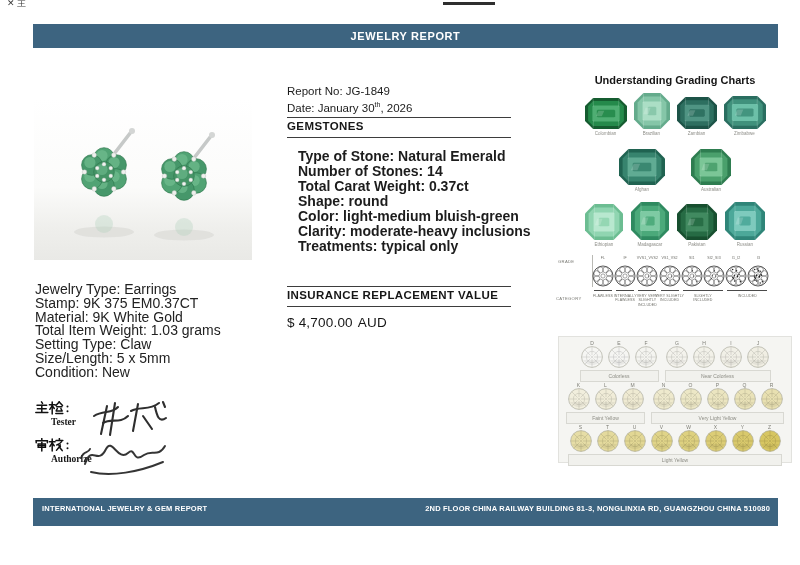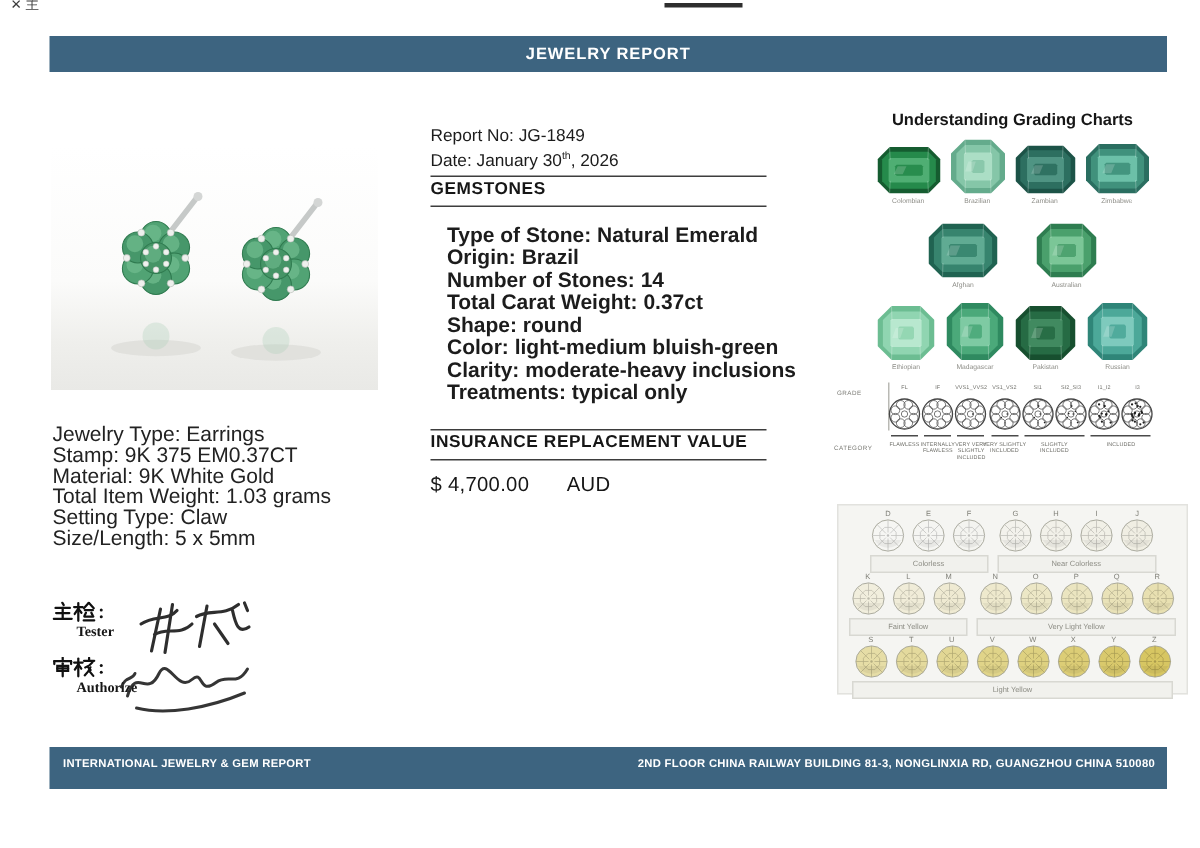--- a/index.html
+++ b/index.html
@@ -22,21 +22,21 @@
   #jewelry-details{position:absolute;left:35px;top:283px;font-size:14px;line-height:13.8px;color:#222;}
   .tline{white-space:nowrap;}
   #signoff{position:absolute;left:35px;top:398px;width:220px;height:85px;}
   .cjk{position:absolute;left:0;}
   .sig-en{position:absolute;left:16px;font-family:Liberation Serif, serif;font-size:9.5px;font-weight:bold;color:#161616;}
   .rule{position:absolute;left:287px;width:224px;height:1px;background:#3d3d3d;}
   .midtext{position:absolute;left:287px;font-size:11.5px;color:#1c1c1c;margin-top:12px;}
   .sechead{position:absolute;left:287px;font-size:11.5px;font-weight:600;letter-spacing:.4px;color:#161616;}
   #gem-details{position:absolute;left:298px;top:149px;font-size:14px;line-height:15px;color:#1c1c1c;font-weight:bold;}
   #value-line{position:absolute;left:287px;top:315px;font-size:13.5px;color:#161616;letter-spacing:.2px;}
-  #value-line .cur{margin-left:25px;}
+  #value-line .cur{margin-left:5px;}
   sup{font-size:7px;}
   
   #grading-title{position:absolute;left:558px;top:74px;width:234px;text-align:center;font-size:11px;font-weight:bold;color:#161616;}
   .em-row{position:absolute;left:558px;width:234px;display:flex;justify-content:center;align-items:flex-end;}
   #em-row-0{top:93px;gap:7px;}
   #em-row-1{top:149px;gap:26px;}
   #em-row-2{top:202px;gap:8px;}
   .em-cell{display:flex;flex-direction:column;align-items:center;}
   .em-stone{display:flex;align-items:flex-end;}
   .em-label{margin-top:2px;font-size:4.5px;color:#8e8e88;}
@@ -127,20 +127,21 @@
       <circle cx="143.2" cy="74.1" r="1.9" fill="#f0f2ef" stroke="#bcc0bc" stroke-width="0.35"></circle>
   </svg></div>
 
 <div id="jewelry-details">
     <div class="tline">Jewelry Type: Earrings</div>
     <div class="tline">Stamp: 9K 375 EM0.37CT</div>
     <div class="tline">Material: 9K White Gold</div>
     <div class="tline">Total Item Weight: 1.03 grams</div>
     <div class="tline">Setting Type: Claw</div>
     <div class="tline">Size/Length: 5 x 5mm</div>
+    <div class="tline">Condition: New</div>
   </div>
 
 <div id="signoff">
   <svg class="cjk" style="top:3px;" width="36" height="15" viewBox="0 0 36 15" aria-label="主检:">
     <g stroke="#111" stroke-width="1.5" fill="none" stroke-linecap="round">
       <path d="M6.5,0.8 L7.5,2.4"></path>
         <path d="M2,4.3 H11.6"></path>
         <path d="M2.4,7.7 H11.2"></path>
         <path d="M6.8,4.3 V11.2"></path>
         <path d="M0.8,11.5 H12.8"></path>
@@ -206,21 +207,20 @@
 
 <div class="midtext" style="top:73px;">Report No: JG-1849</div>
 <div class="midtext" style="top:89px;">
   <span>Date: January 30</span><sup>th</sup><span>, 2026</span>
 </div>
 <div class="rule" style="top:117px;"></div>
 <div class="sechead" style="top:120px;">GEMSTONES</div>
 <div class="rule" style="top:137px;"></div>
 <div id="gem-details">
     <div class="tline">Type of Stone: Natural Emerald</div>
-    <div class="tline">Origin: Brazil</div>
     <div class="tline">Number of Stones: 14</div>
     <div class="tline">Total Carat Weight: 0.37ct</div>
     <div class="tline">Shape: round</div>
     <div class="tline">Color: light-medium bluish-green</div>
     <div class="tline">Clarity: moderate-heavy inclusions</div>
     <div class="tline">Treatments: typical only</div>
   </div>
 <div class="rule" style="top:286px;"></div>
 <div class="sechead" style="top:289px;">INSURANCE REPLACEMENT VALUE</div>
 <div class="rule" style="top:306px;"></div>

